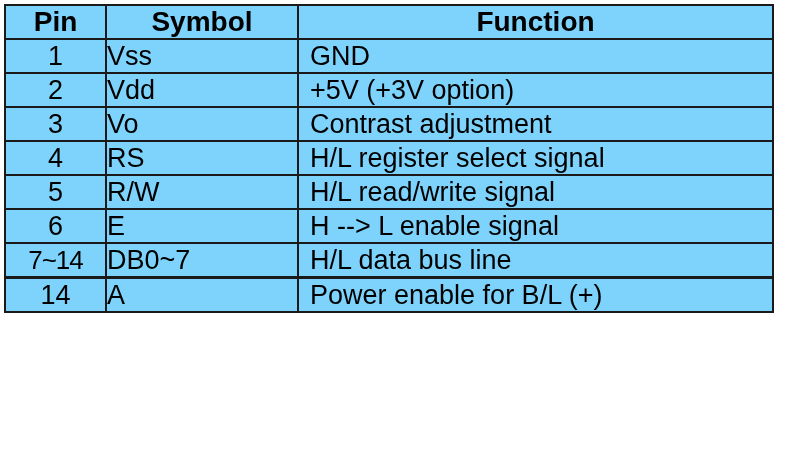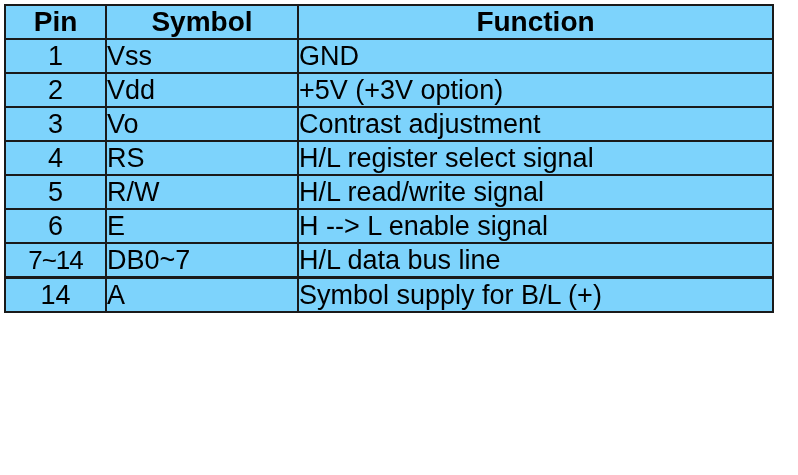--- a/index.html
+++ b/index.html
@@ -61,21 +61,21 @@
     font-size: 26px;
     letter-spacing: -1px;
   }
 
   table.pinout td.c-symbol {
     text-align: left;
   }
 
   table.pinout td.c-func {
     text-align: left;
-    padding-left: 0;
+    padding-left: 11px;
   }
 
   
   table.pinout tr.rule-heavy > td {
     border-bottom-width: 3px;
   }
 </style>
 </head>
 <body>
 
@@ -125,17 +125,17 @@
         <td class="c-func">H --&gt; L enable signal</td>
       </tr>
       <tr class="rule-heavy">
         <td class="c-pin wide">7~14</td>
         <td class="c-symbol">DB0~7</td>
         <td class="c-func">H/L data bus line</td>
       </tr>
       <tr>
         <td class="c-pin">14</td>
         <td class="c-symbol">A</td>
-        <td class="c-func">Symbol supply for B/L (+)</td>
+        <td class="c-func">Power enable for B/L (+)</td>
       </tr>
     </tbody>
   </table>
 </div>
 
 </body></html>

